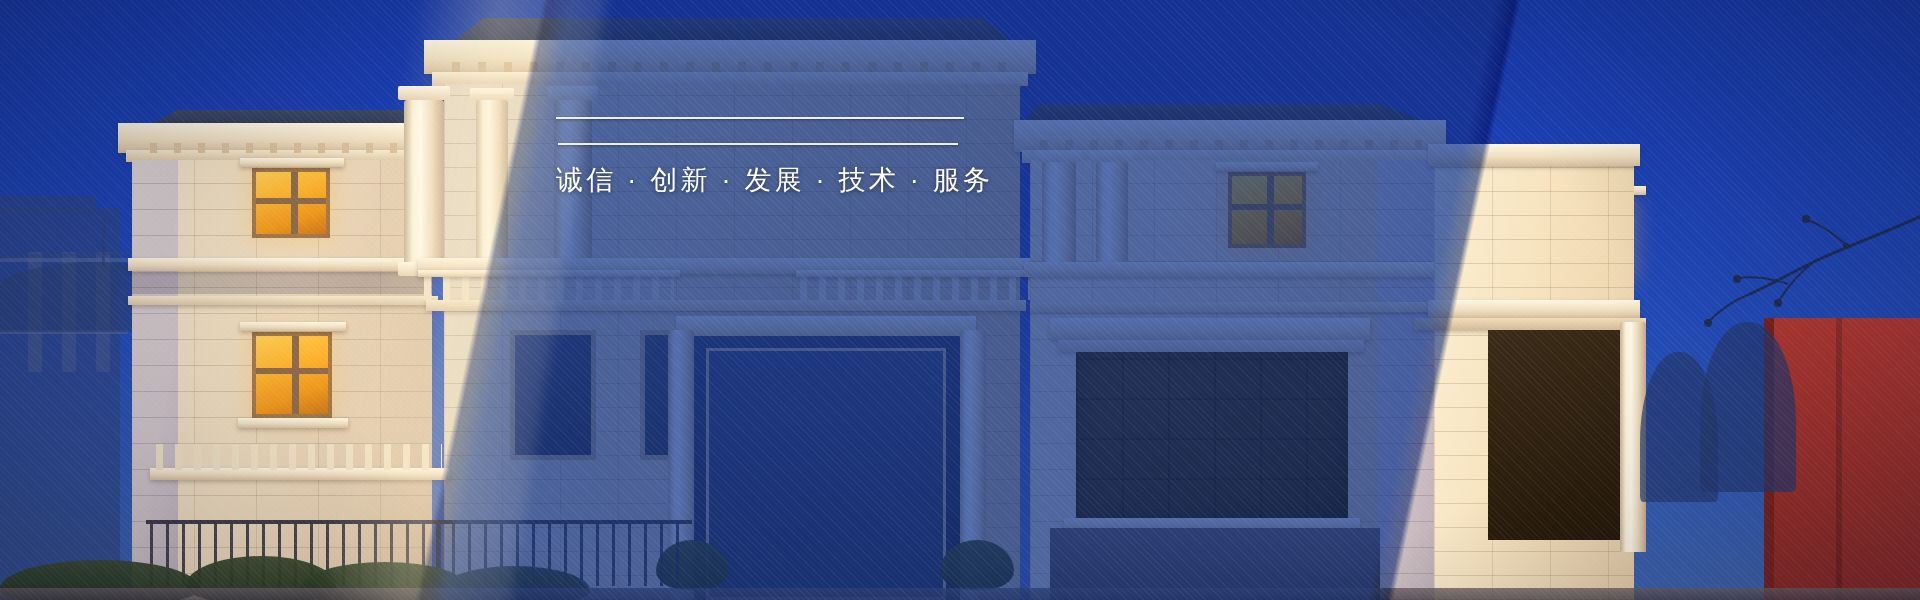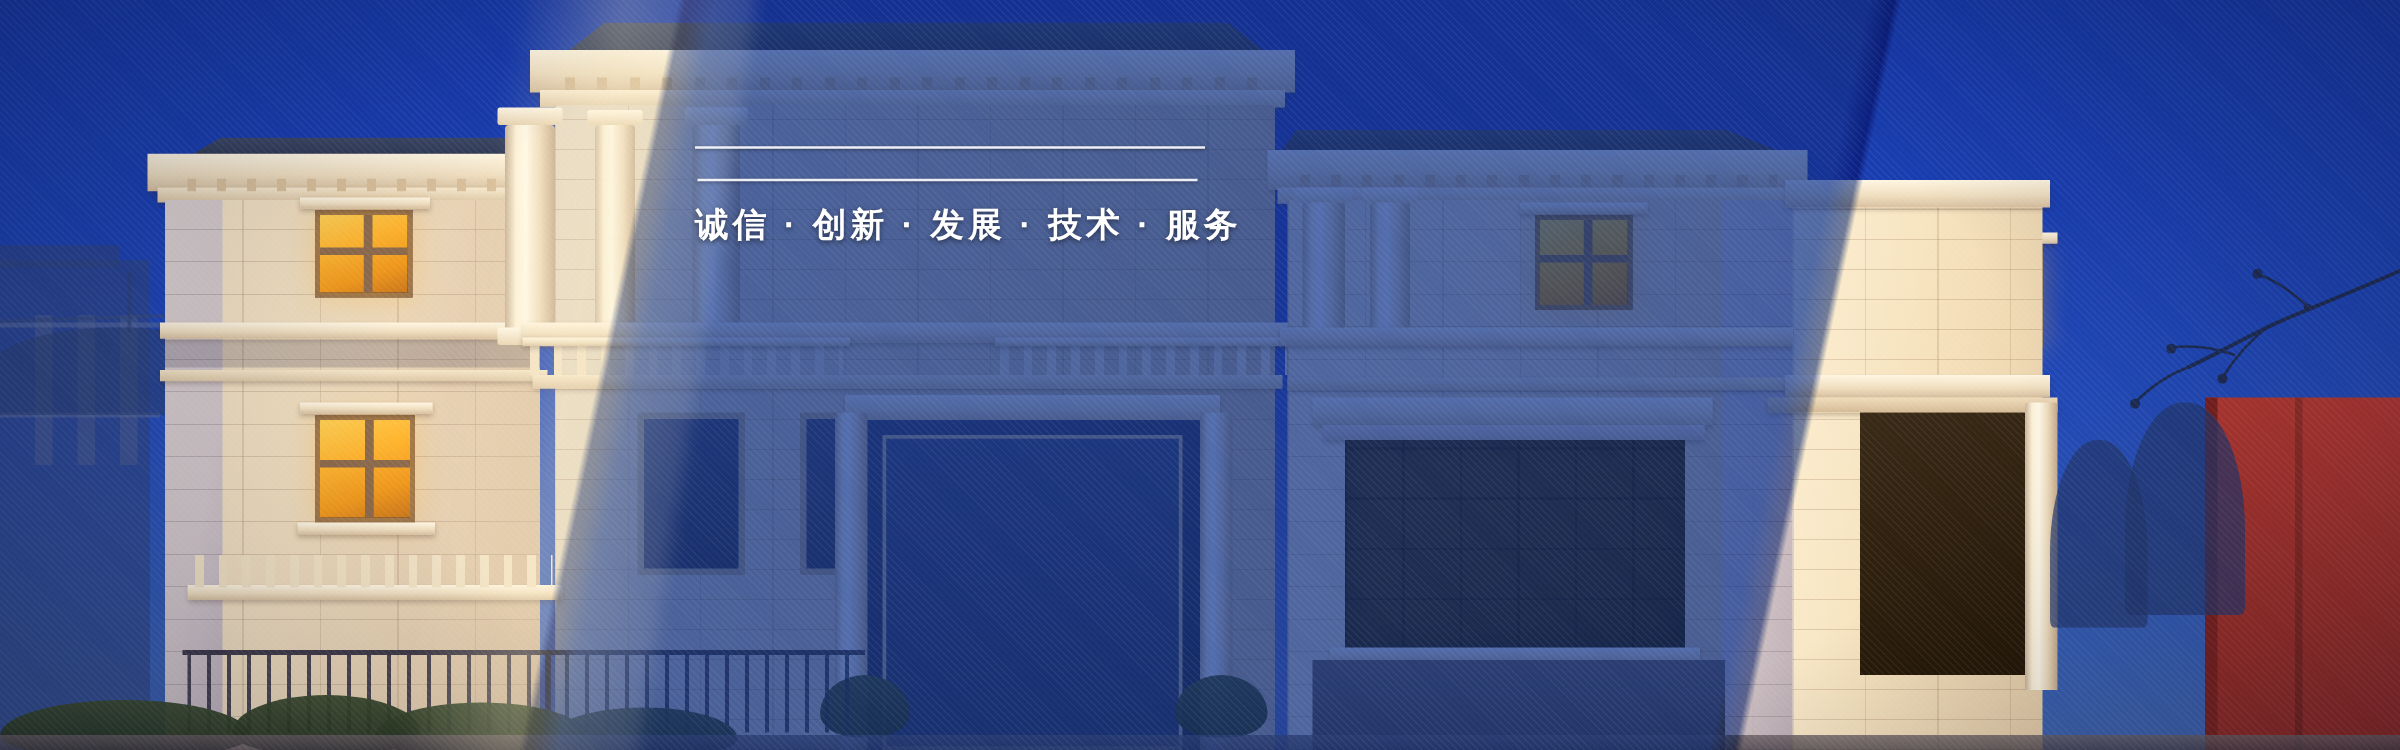--- a/index.html
+++ b/index.html
@@ -126,21 +126,21 @@
   .rule-2{
     height:2px;background:#fff;opacity:.9;margin:24px 0 17px 2px;width:400px;
     box-shadow:0 1px 3px rgba(0,0,0,.4);
   }
   .head{
     font-size:58px;line-height:1.14;font-weight:700;color:#fff000;
     letter-spacing:.015em;
     text-shadow:2px 3px 5px rgba(20,20,60,.55), 0 0 2px rgba(120,90,0,.35);
   }
   .slogan{
-    font-size:27px;color:#fff;letter-spacing:.12em;font-weight:700;
+    font-size:27px;color:#fff;letter-spacing:.12em;font-weight:400;
     text-shadow:0 1px 4px rgba(0,0,0,.5);
   }
 </style>
 </head>
 <body>
 
 <div class="banner">
 
   <div class="layer sky"></div>
 

